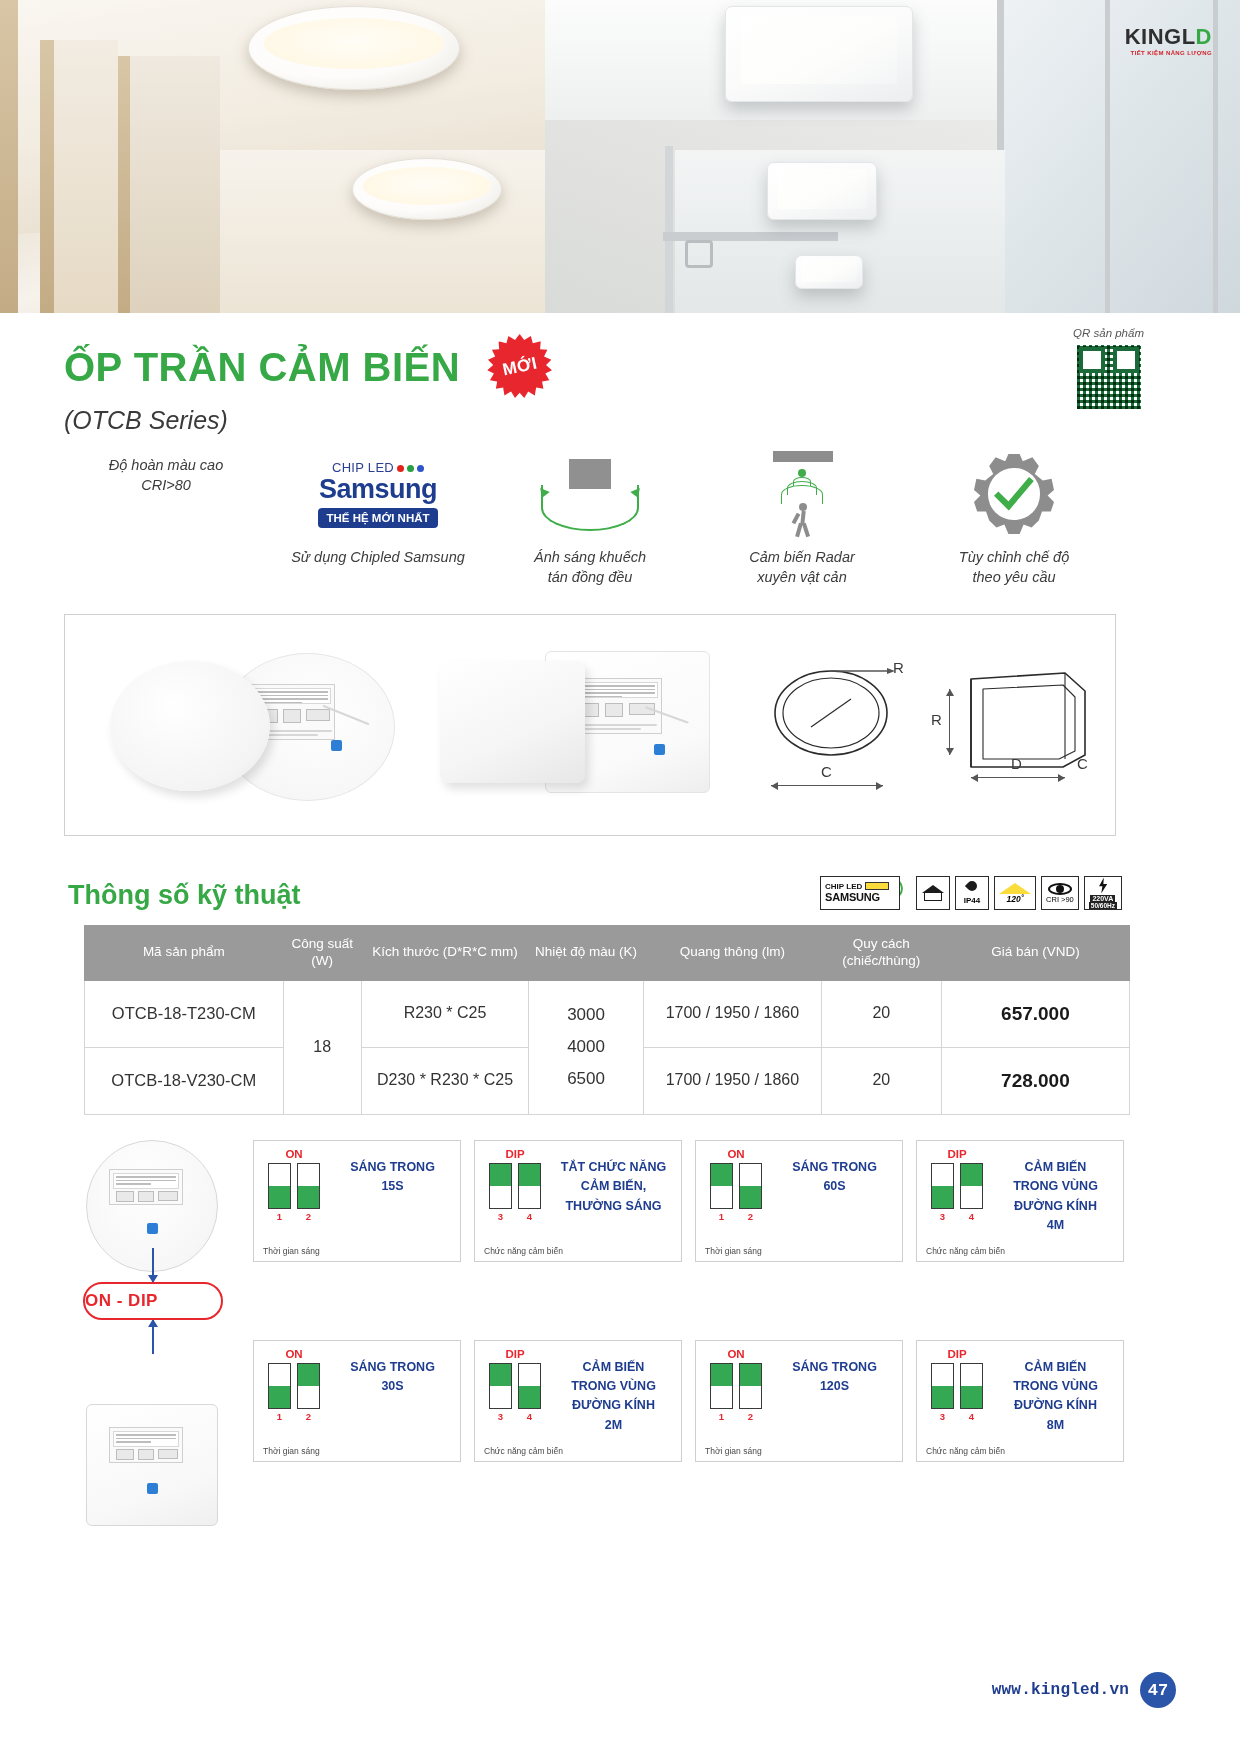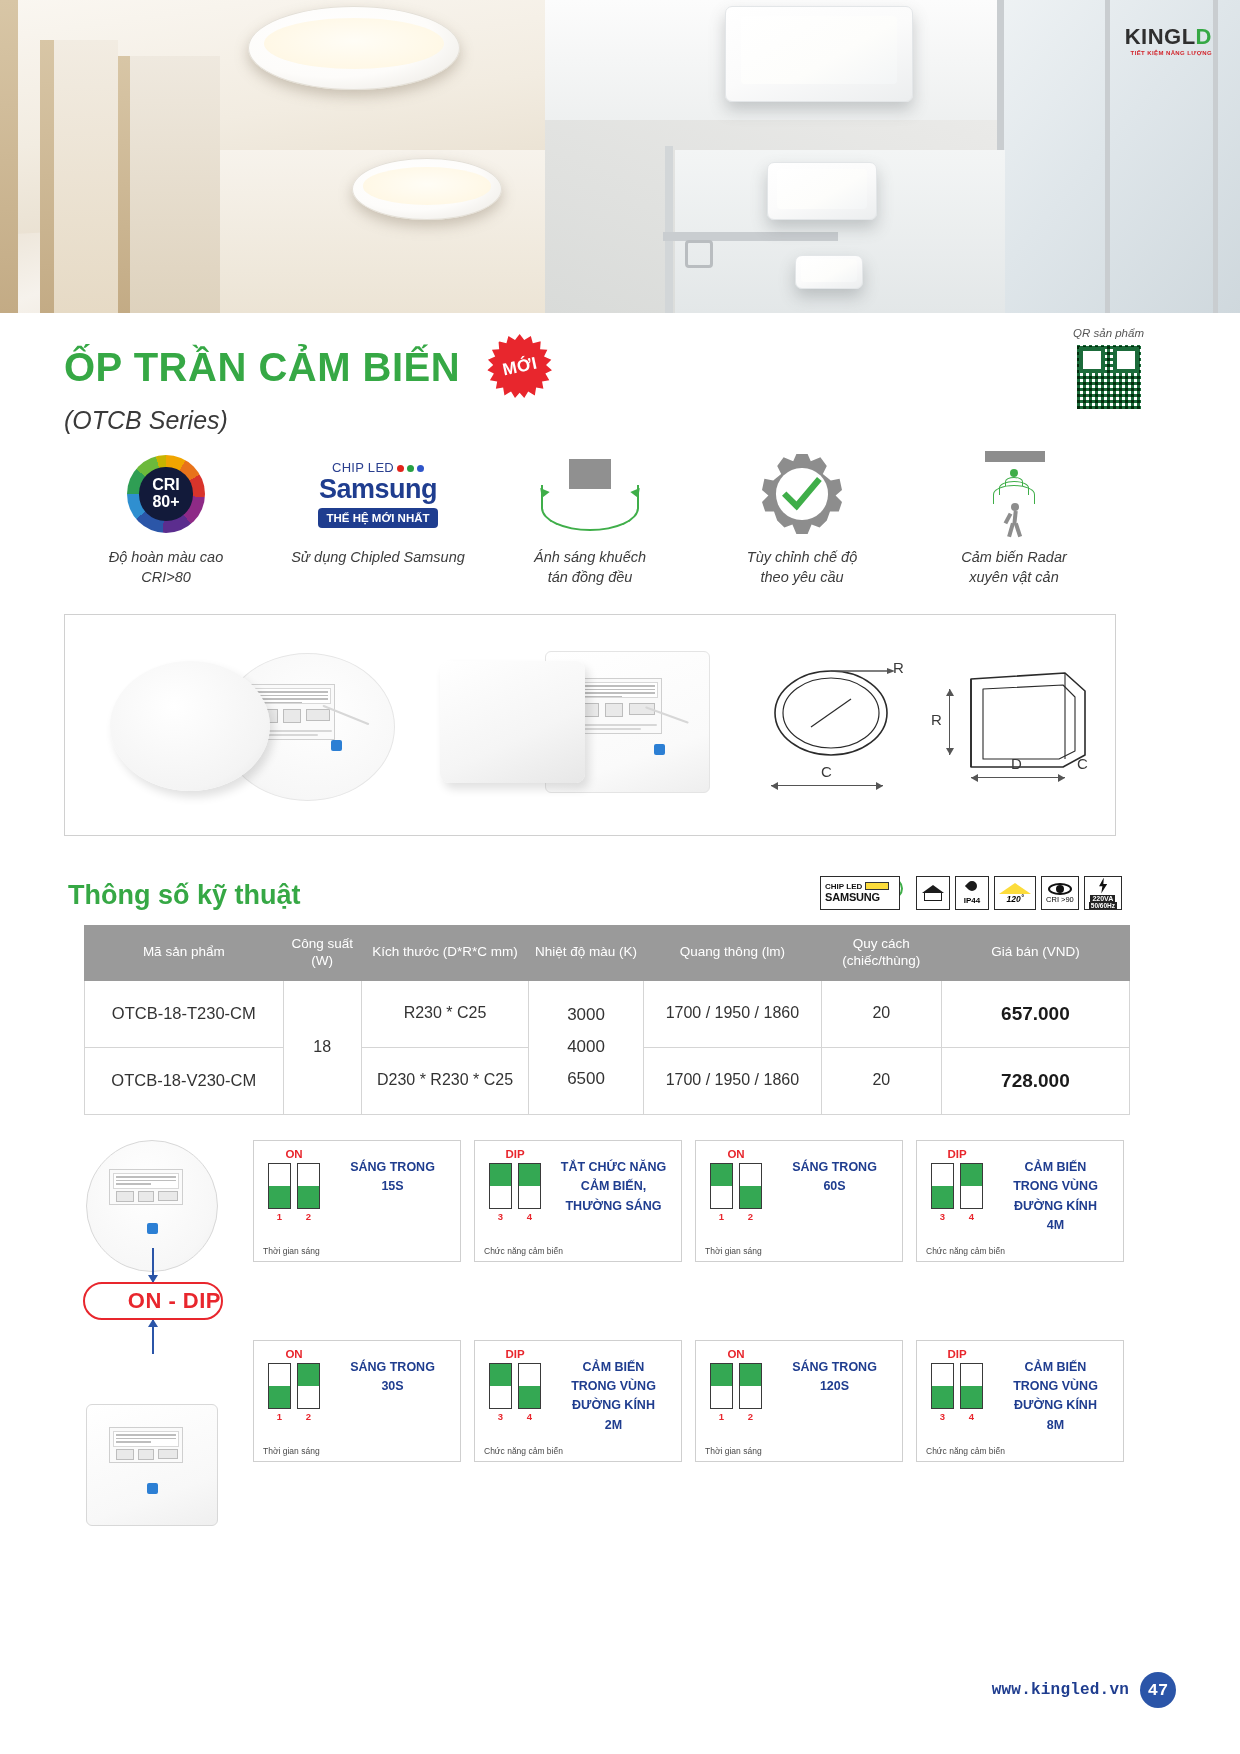--- a/index.html
+++ b/index.html
@@ -278,22 +278,22 @@
     position:relative; margin:0 auto;
   }
   .dl-square {
     width:132px; height:122px; border-radius:6px; border:1px solid #d8d8d8;
     background:linear-gradient(160deg,#ffffff,#f8f8f8 70%,#efefef);
     position:relative; margin:132px auto 0;
   }
   .ondip-pill {
     position:absolute; left:19px; top:142px; width:140px; height:38px;
     border:2.5px solid #e8262d; border-radius:19px; background:#fff;
-    display:flex; align-items:center; justify-content:flex-end;
-    font-size:22px; font-weight:bold; color:#e8262d; letter-spacing:.5px; z-index:3;
+    display:flex; align-items:center; justify-content:flex-start;
+    font-size:17px; font-weight:bold; color:#e8262d; letter-spacing:.5px; z-index:3;
   }
   .dl-arrow-up, .dl-arrow-dn { position:absolute; left:88px; width:2px; background:#2b55a8; }
   .dl-arrow-dn { top:108px; height:34px; }
   .dl-arrow-up { top:180px; height:34px; }
   .dl-arrow-dn::after {
     content:""; position:absolute; left:-4px; bottom:-1px; width:0; height:0;
     border-left:5px solid transparent; border-right:5px solid transparent; border-top:8px solid #2b55a8;
   }
   .dl-arrow-up::after {
     content:""; position:absolute; left:-4px; top:-1px; width:0; height:0;
@@ -376,28 +376,20 @@
 </div>
 
 <div class="qr-wrap">
   <div class="qr-label">QR sản phẩm</div>
   <div class="qr-code"></div>
 </div>
 
 <div class="features">
 
   <div class="feature">
-    <div class="ficon">
-      <div class="cri-wheel">
-          <div class="inner">
-        <span class="a">CRI</span>
-        <span class="b">80+</span>
-      </div>
-        </div>
-    </div>
     <div class="flabel" style="white-space:pre-line">Độ hoàn màu cao
 CRI&gt;80</div>
   </div>
 
   <div class="feature">
     <div class="ficon">
       <div class="samsung-box">
         <div class="chipled"><span>CHIP LED</span><i style="background:#e2231a"></i><i style="background:#27a043"></i><i style="background:#2f55c9"></i></div>
         <div class="sname">Samsung</div>
         <div class="gen">THẾ HỆ MỚI NHẤT</div>
@@ -410,34 +402,20 @@
     <div class="ficon">
       <div class="diffuse">
         <div class="bar"></div>
         <div class="arc"></div>
         <div class="ar" style="left:3px;top:28px;transform:rotate(-38deg)"></div>
         <div class="ar" style="right:3px;top:28px;transform:rotate(38deg)"></div>
       </div>
     </div>
     <div class="flabel" style="white-space:pre-line">Ánh sáng khuếch
 tán đồng đều</div>
-  </div>
-
-  <div class="feature">
-    <div class="ficon">
-      <div class="gear">
-        <div class="g"></div>
-          <div class="hole"></div>
-        <svg class="chk" viewBox="0 0 40 34">
-            <polyline points="3,17 15,29 37,3" fill="none" stroke="#3fae49" stroke-width="6"></polyline>
-          </svg>
-      </div>
-    </div>
-    <div class="flabel" style="white-space:pre-line">Tùy chỉnh chế độ
-theo yêu cầu</div>
   </div>
 
   <div class="feature">
     <div class="ficon">
       <div class="radar">
         <div class="ceilbar"></div>
           <div class="dot"></div>
         <div class="w w1"></div>
           <div class="w w2"></div>
           <div class="w w3"></div>
@@ -445,20 +423,34 @@
             <div class="head"></div>
             <div class="body"></div>
             <div class="a1"></div>
             <div class="l1"></div>
             <div class="l2"></div>
           </div>
       </div>
     </div>
     <div class="flabel" style="white-space:pre-line">Cảm biến Radar
 xuyên vật cản</div>
+  </div>
+
+  <div class="feature">
+    <div class="ficon">
+      <div class="gear">
+        <div class="g"></div>
+          <div class="hole"></div>
+        <svg class="chk" viewBox="0 0 40 34">
+            <polyline points="3,17 15,29 37,3" fill="none" stroke="#3fae49" stroke-width="6"></polyline>
+          </svg>
+      </div>
+    </div>
+    <div class="flabel" style="white-space:pre-line">Tùy chỉnh chế độ
+theo yêu cầu</div>
   </div>
 </div>
 
 <div class="prodbox">
 
   <div class="pb-round">
     <div class="back">
       <div class="pcb" style="left:28px;top:30px;width:86px;height:56px;">
         <div class="lbl">
             <i></i>

